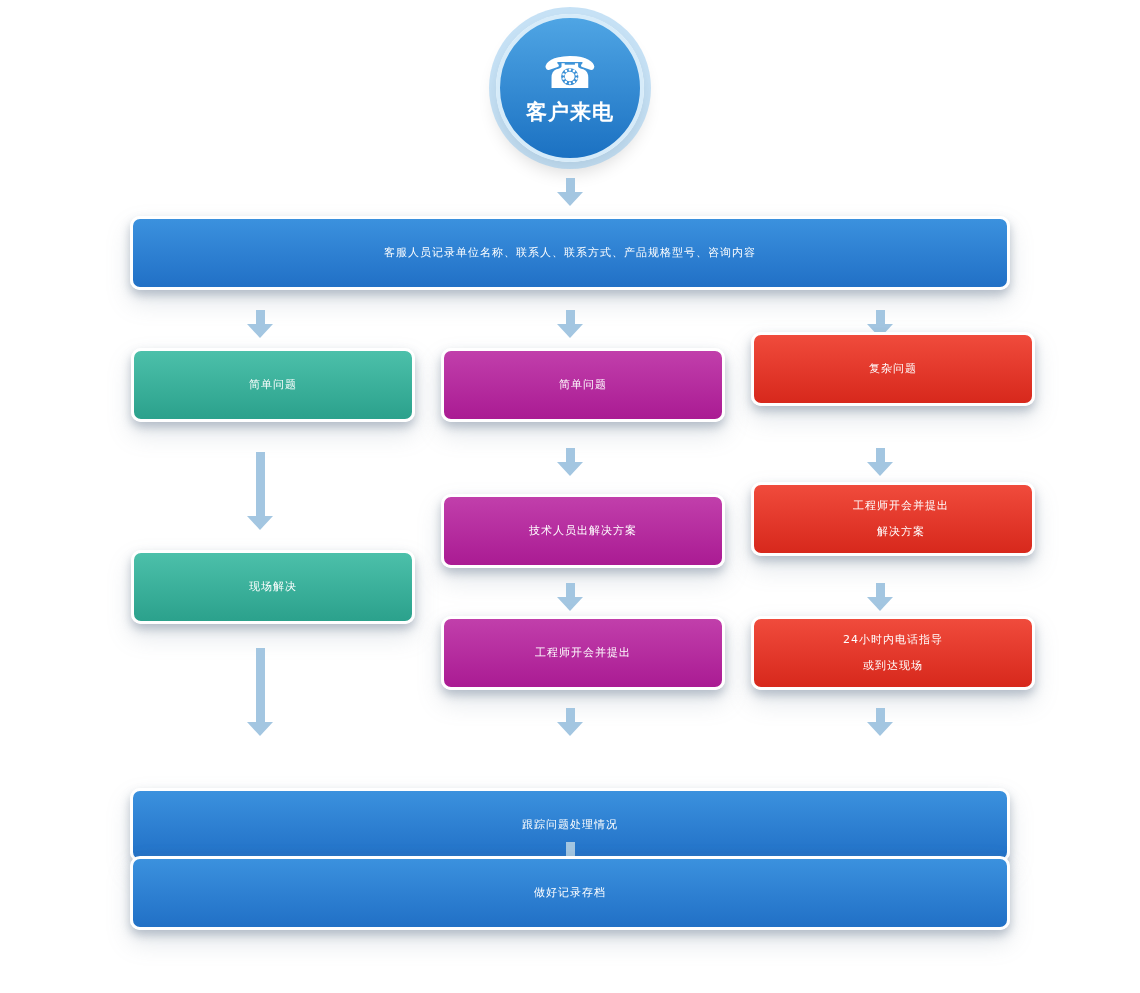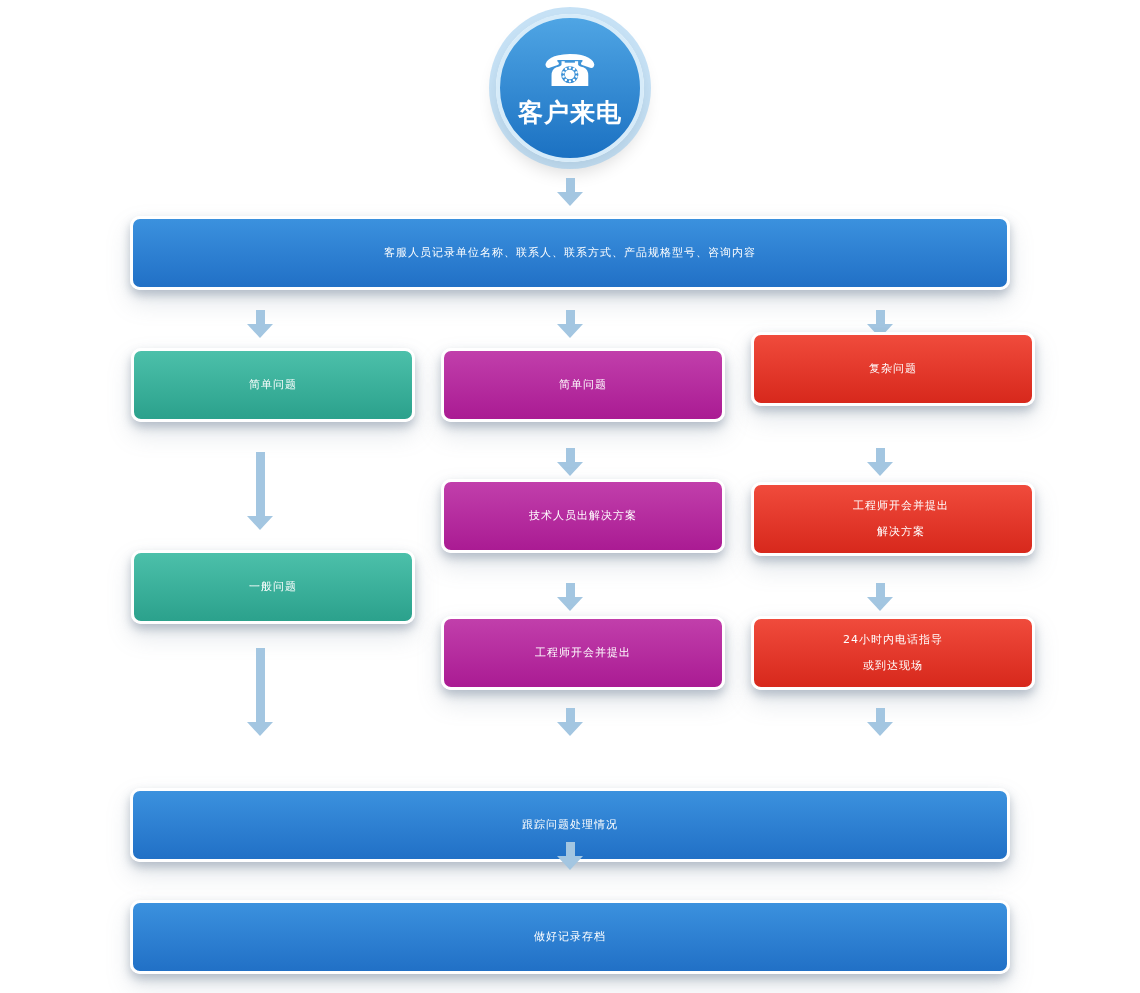--- a/index.html
+++ b/index.html
@@ -10,21 +10,21 @@
   .circle{
     position:absolute;left:496px;top:14px;width:148px;height:148px;
     border-radius:50%;
     background:linear-gradient(180deg,#4fa5e4 0%,#1b71c2 100%);
     border:4px solid #d6ebf9;
     box-shadow:0 0 0 7px rgba(130,190,235,.45), 0 10px 18px rgba(0,0,0,.15);
     display:flex;flex-direction:column;align-items:center;justify-content:center;
     color:#fff;box-sizing:border-box;
   }
   .phone-icon{font-size:44px;line-height:46px;color:#fff;}
-  .circle-label{font-size:25px;font-weight:bold;letter-spacing:1px;margin-top:2px;}
+  .circle-label{font-size:21px;font-weight:bold;letter-spacing:1px;margin-top:2px;}
 
   
   .box{
     position:absolute;box-sizing:border-box;
     border:3px solid #ffffff;border-radius:10px;
     display:flex;align-items:center;justify-content:center;
     color:#ffffff;font-size:11px;letter-spacing:1px;text-align:center;
     box-shadow:0 5px 10px rgba(120,135,155,.45), 0 12px 24px rgba(120,135,155,.22);
     white-space:pre-line;line-height:26px;
   }
@@ -96,30 +96,30 @@
 
   <div class="arrow short" style="left:557px;top:448px;">
       <i class="stem"></i>
       <i class="head"></i>
     </div>
   <div class="arrow short" style="left:867px;top:448px;">
       <i class="stem"></i>
       <i class="head"></i>
     </div>
 
-  <div class="box magenta branch" style="left:441px;top:479px;">
+  <div class="box magenta branch" style="left:441px;top:494px;">
     <span>技术人员出解决方案</span>
   </div>
   <div class="box red branch" style="left:751px;top:482px;padding-left:16px;">
     <span>工程师开会并提出
 解决方案</span>
   </div>
 
   <div class="box teal branch" style="left:131px;top:550px;">
-    <span>一般问题</span>
+    <span>现场解决</span>
   </div>
 
   <div class="arrow short" style="left:557px;top:583px;">
       <i class="stem"></i>
       <i class="head"></i>
     </div>
   <div class="arrow short" style="left:867px;top:583px;">
       <i class="stem"></i>
       <i class="head"></i>
     </div>
@@ -148,17 +148,17 @@
 
   <div class="box blue wide" style="top:788px;text-align:right;">
     <span>跟踪问题处理情况</span>
   </div>
 
   <div class="arrow short" style="left:557px;top:842px;">
       <i class="stem"></i>
       <i class="head"></i>
     </div>
 
-  <div class="box blue wide" style="top:900px;text-align:right;">
+  <div class="box blue wide" style="top:856px;text-align:right;">
     <span>做好记录存档</span>
   </div>
 
 </div>
 
 </body></html>

